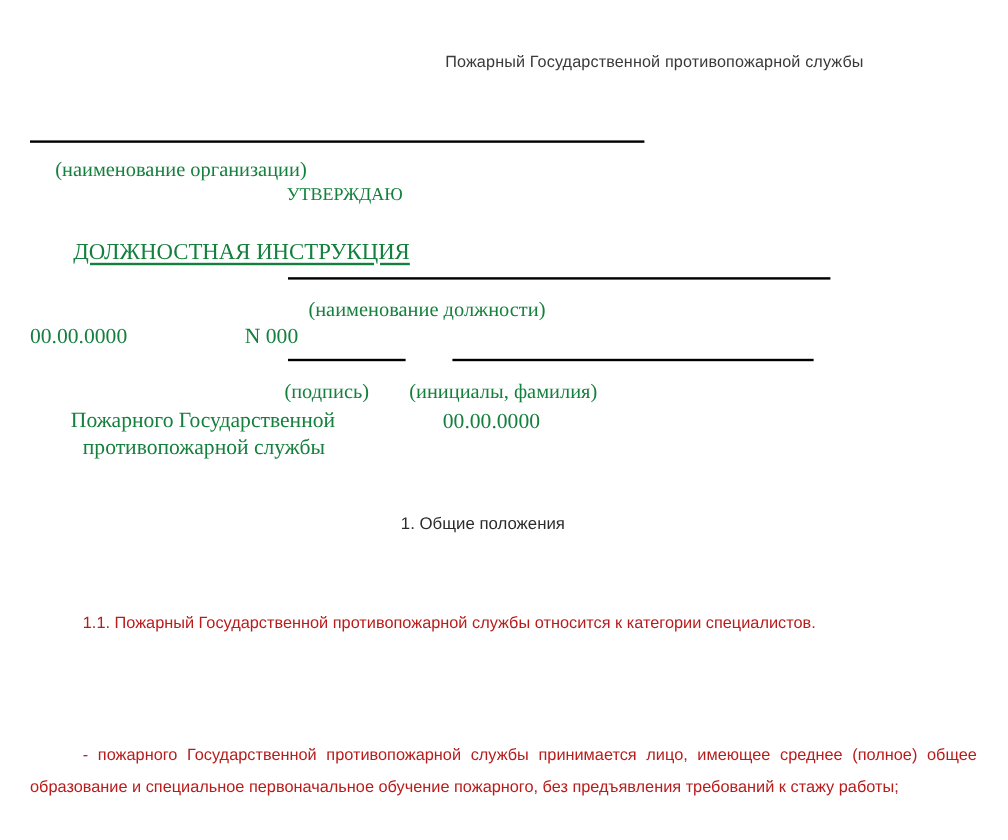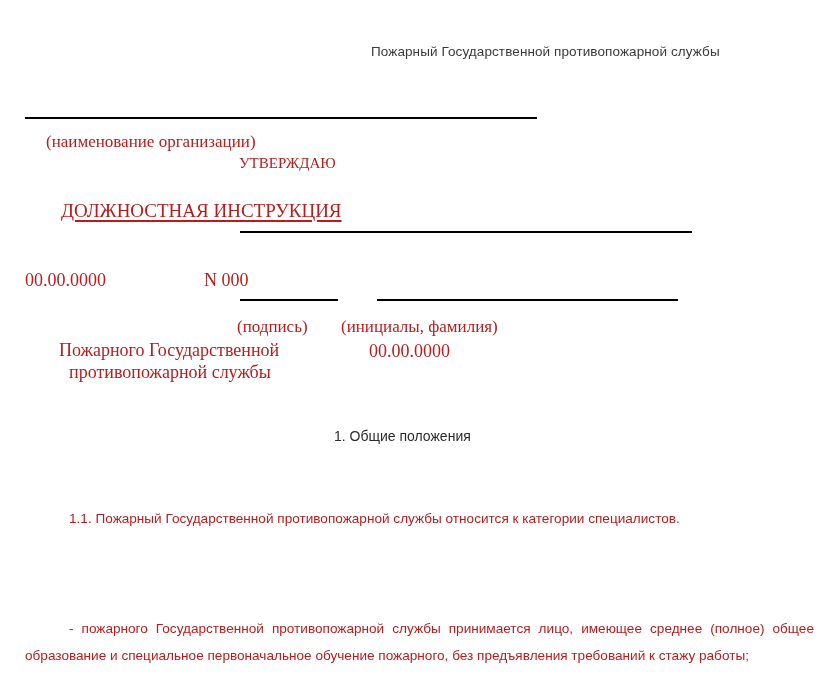--- a/index.html
+++ b/index.html
@@ -38,21 +38,21 @@
     top: 44px;
     font-family: "Liberation Sans", sans-serif;
     font-size: 13.5px;
     color: #3a3a3a;
     letter-spacing: .1px;
   }
 
   
   .serif {
     font-family: "Liberation Serif", "DejaVu Serif", serif;
-    color: #b91c1c;
+    color: #15803d;
   }
 
   .org-caption {
     left: 46px;
     top: 132px;
     font-size: 17px;
   }
   .approve-word {
     left: 239px;
     top: 155px;
@@ -152,20 +152,21 @@
   <div class="t doc-header">Пожарный Государственной противопожарной службы</div>
 
   <div class="rule rule-org"></div>
   <div class="t serif org-caption">(наименование организации)</div>
 
   <div class="t serif approve-word">УТВЕРЖДАЮ</div>
 
   <div class="t serif doc-title">ДОЛЖНОСТНАЯ ИНСТРУКЦИЯ</div>
 
   <div class="rule rule-position"></div>
+  <div class="t serif position-caption">(наименование должности)</div>
 
   <div class="t serif doc-date">00.00.0000</div>
   <div class="t serif doc-number">N 000</div>
 
   <div class="rule rule-signature"></div>
   <div class="rule rule-initials"></div>
 
   <div class="t serif sign-caption">(подпись)</div>
   <div class="t serif initials-caption">(инициалы, фамилия)</div>
 

